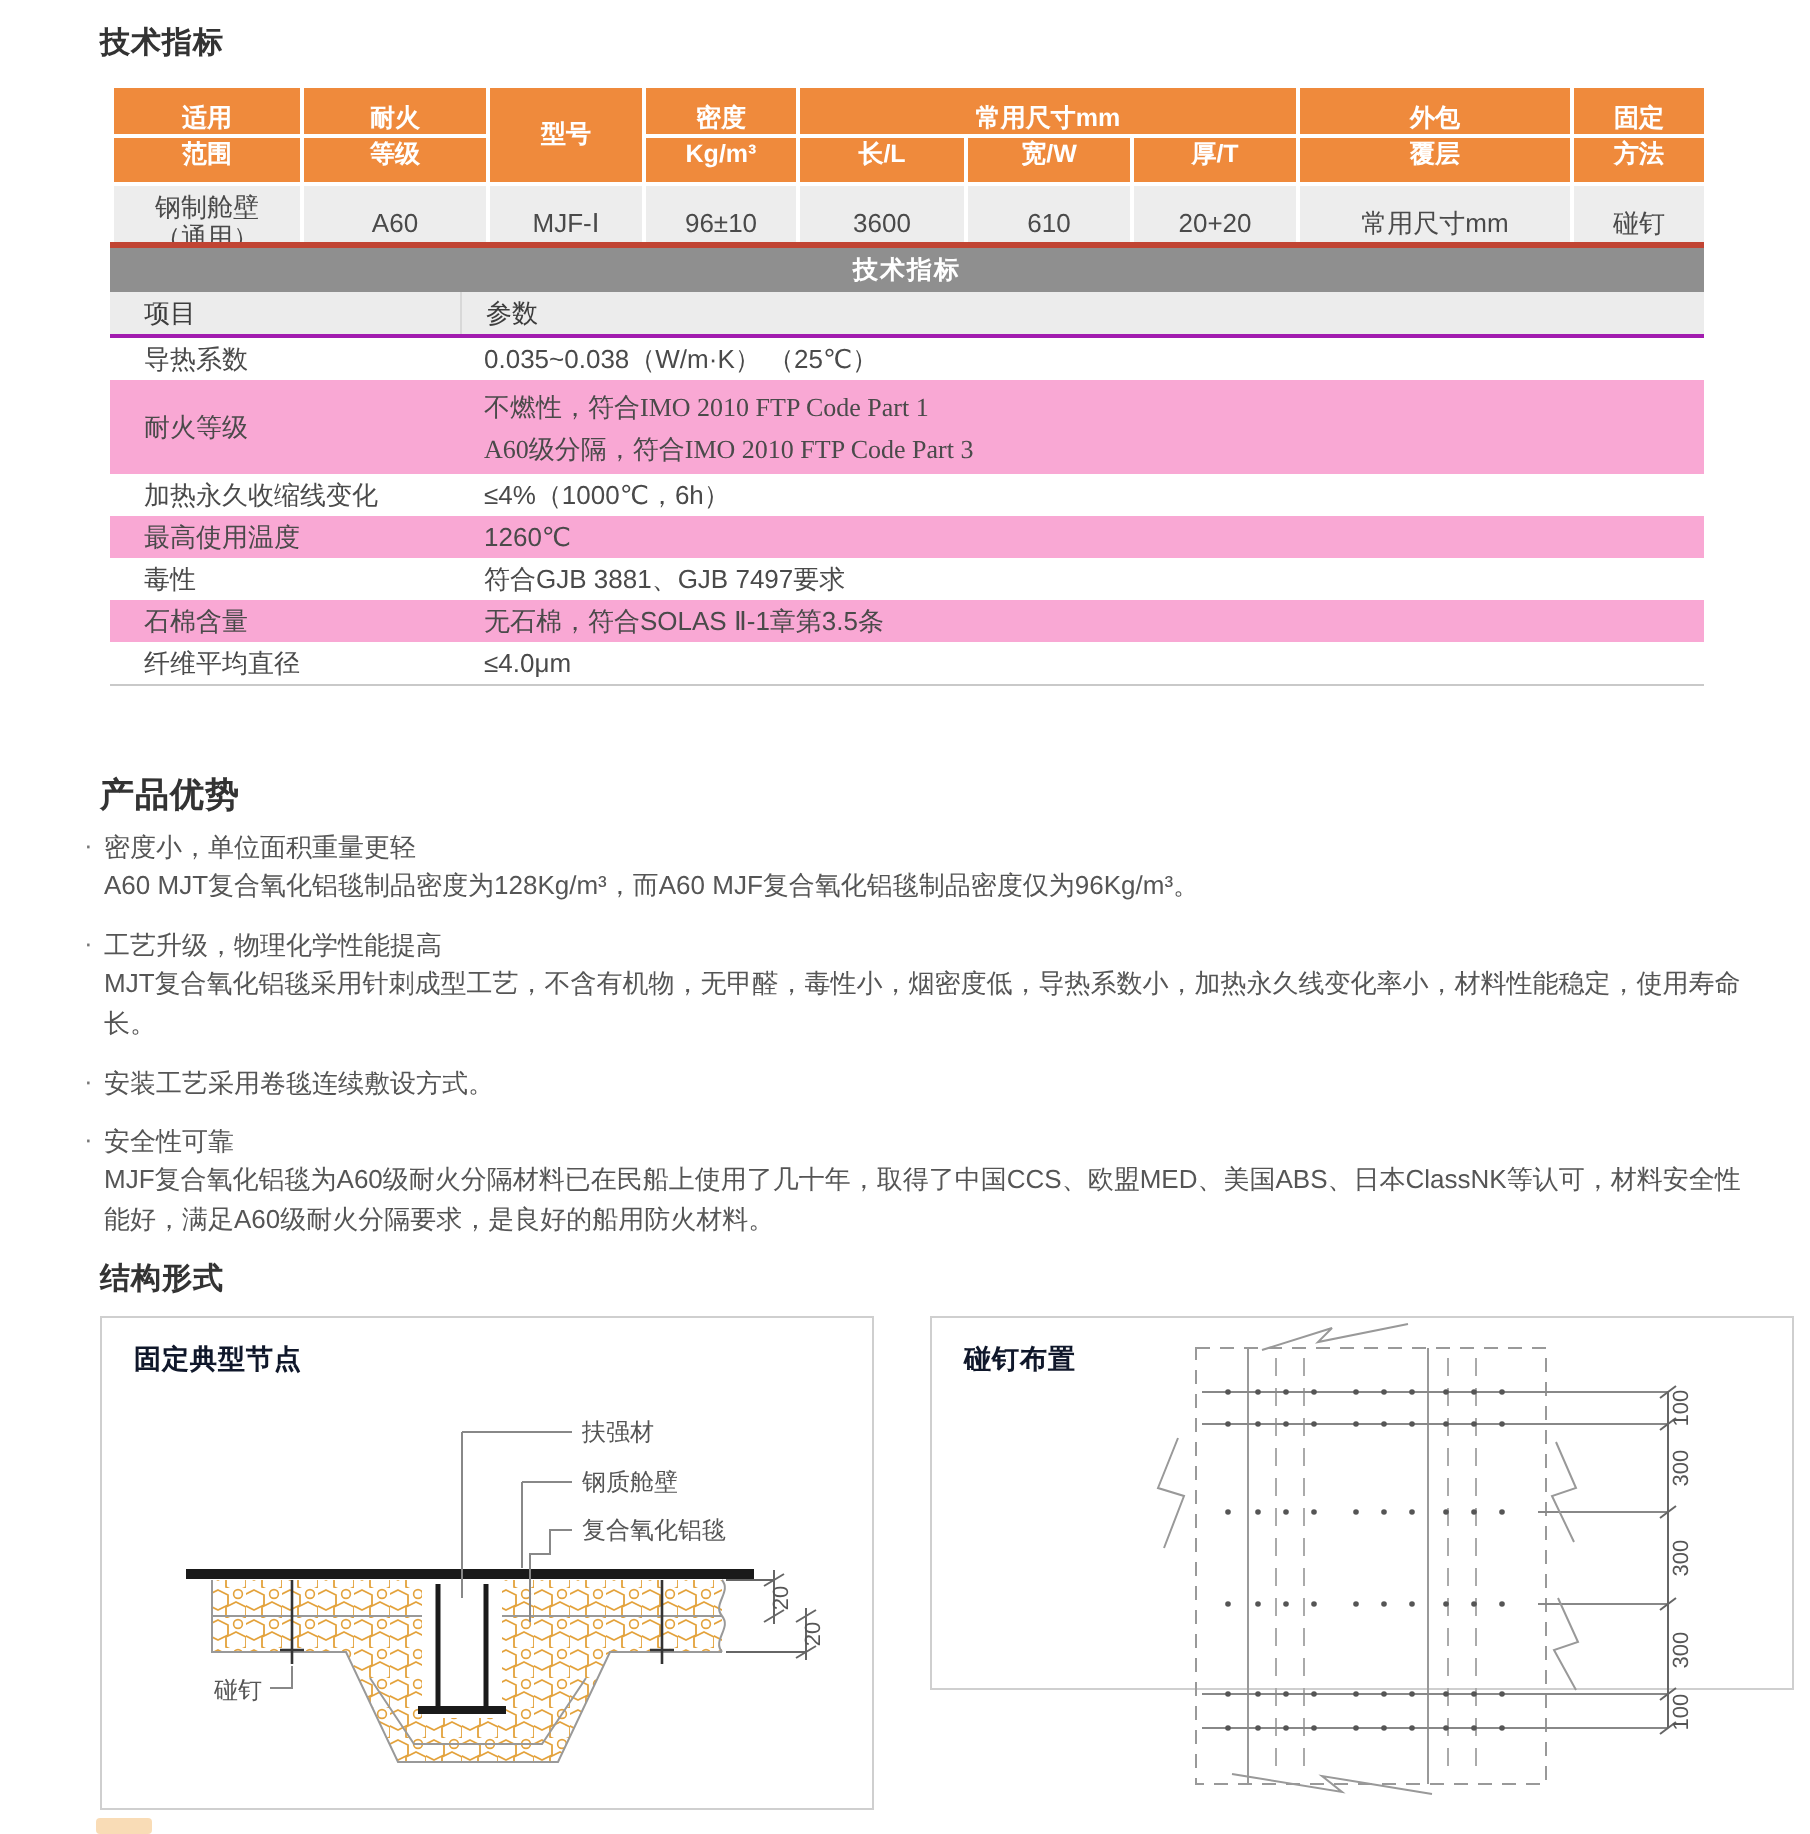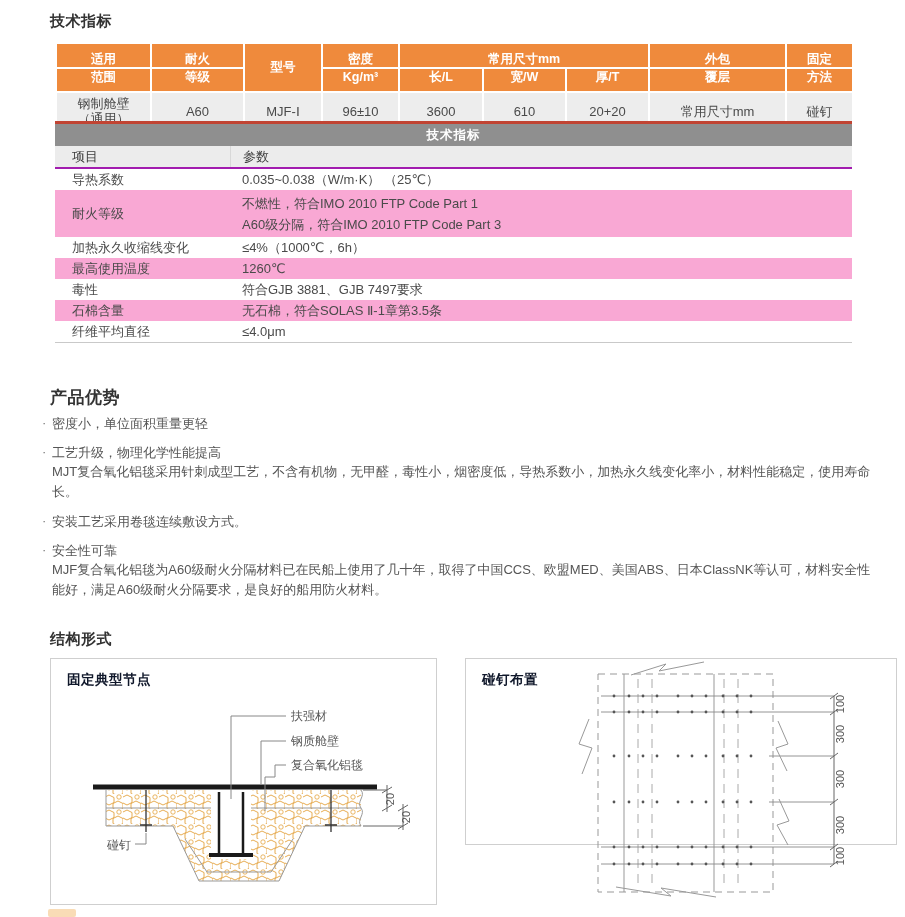--- a/index.html
+++ b/index.html
@@ -35,21 +35,21 @@
   
   .tech{width:797px;font-size:13px;color:#4a4a4a;border-bottom:1px solid #c9c9c9;}
   .trow{display:flex;align-items:center;}
   .trow .c1{width:175px;padding-left:17px;box-sizing:border-box;}
   .trow .c2{flex:1;padding-left:12px;box-sizing:border-box;border-left:1px solid #e0e0e0;}
   .trow.head{background:#ECECEC;height:21px;border-bottom:2px solid #a21caf;color:#3d3d3d;}
   .trow.even{background:#f9a8d4;}
   .trow.odd{background:#ffffff;}
   .trow{height:21px;}
   .trow.tall{height:47px;}
-  .trow.tall .c2 div{line-height:21px;}
+  .trow.tall .c2 div{line-height:21px;font-family:Liberation Serif, serif;}
   .trow .c2{border-left:none;}
   .trow.head .c2{border-left:1px solid #d8d8d8;align-self:stretch;display:flex;align-items:center;}
 
   
   .adv{width:832px;font-size:13px;color:#555;}
   .adv .item{margin-bottom:10px;position:relative;padding-left:9px;}
   .adv .bullet{position:absolute;left:-1px;top:1px;color:#777;}
   .adv .ititle{line-height:19px;}
   .adv .ibody{line-height:20px;color:#555;}
 
@@ -154,20 +154,21 @@
       <div class="c2">≤4.0μm</div>
     </div>
   </div>
 
   <h2 class="sec big abs" style="left:50px;top:386px;">产品优势</h2>
 
   <div class="adv abs" style="left:43px;top:414px;">
     <div class="item">
       <span class="bullet">·</span>
       <div class="ititle">密度小，单位面积重量更轻</div>
+      <div class="ibody">A60 MJT复合氧化铝毯制品密度为128Kg/m³，而A60 MJF复合氧化铝毯制品密度仅为96Kg/m³。</div>
     </div>
     <div class="item">
       <span class="bullet">·</span>
       <div class="ititle">工艺升级，物理化学性能提高</div>
       <div class="ibody">MJT复合氧化铝毯采用针刺成型工艺，不含有机物，无甲醛，毒性小，烟密度低，导热系数小，加热永久线变化率小，材料性能稳定，使用寿命长。</div>
     </div>
     <div class="item">
       <span class="bullet">·</span>
       <div class="ititle">安装工艺采用卷毯连续敷设方式。</div>
     </div>

